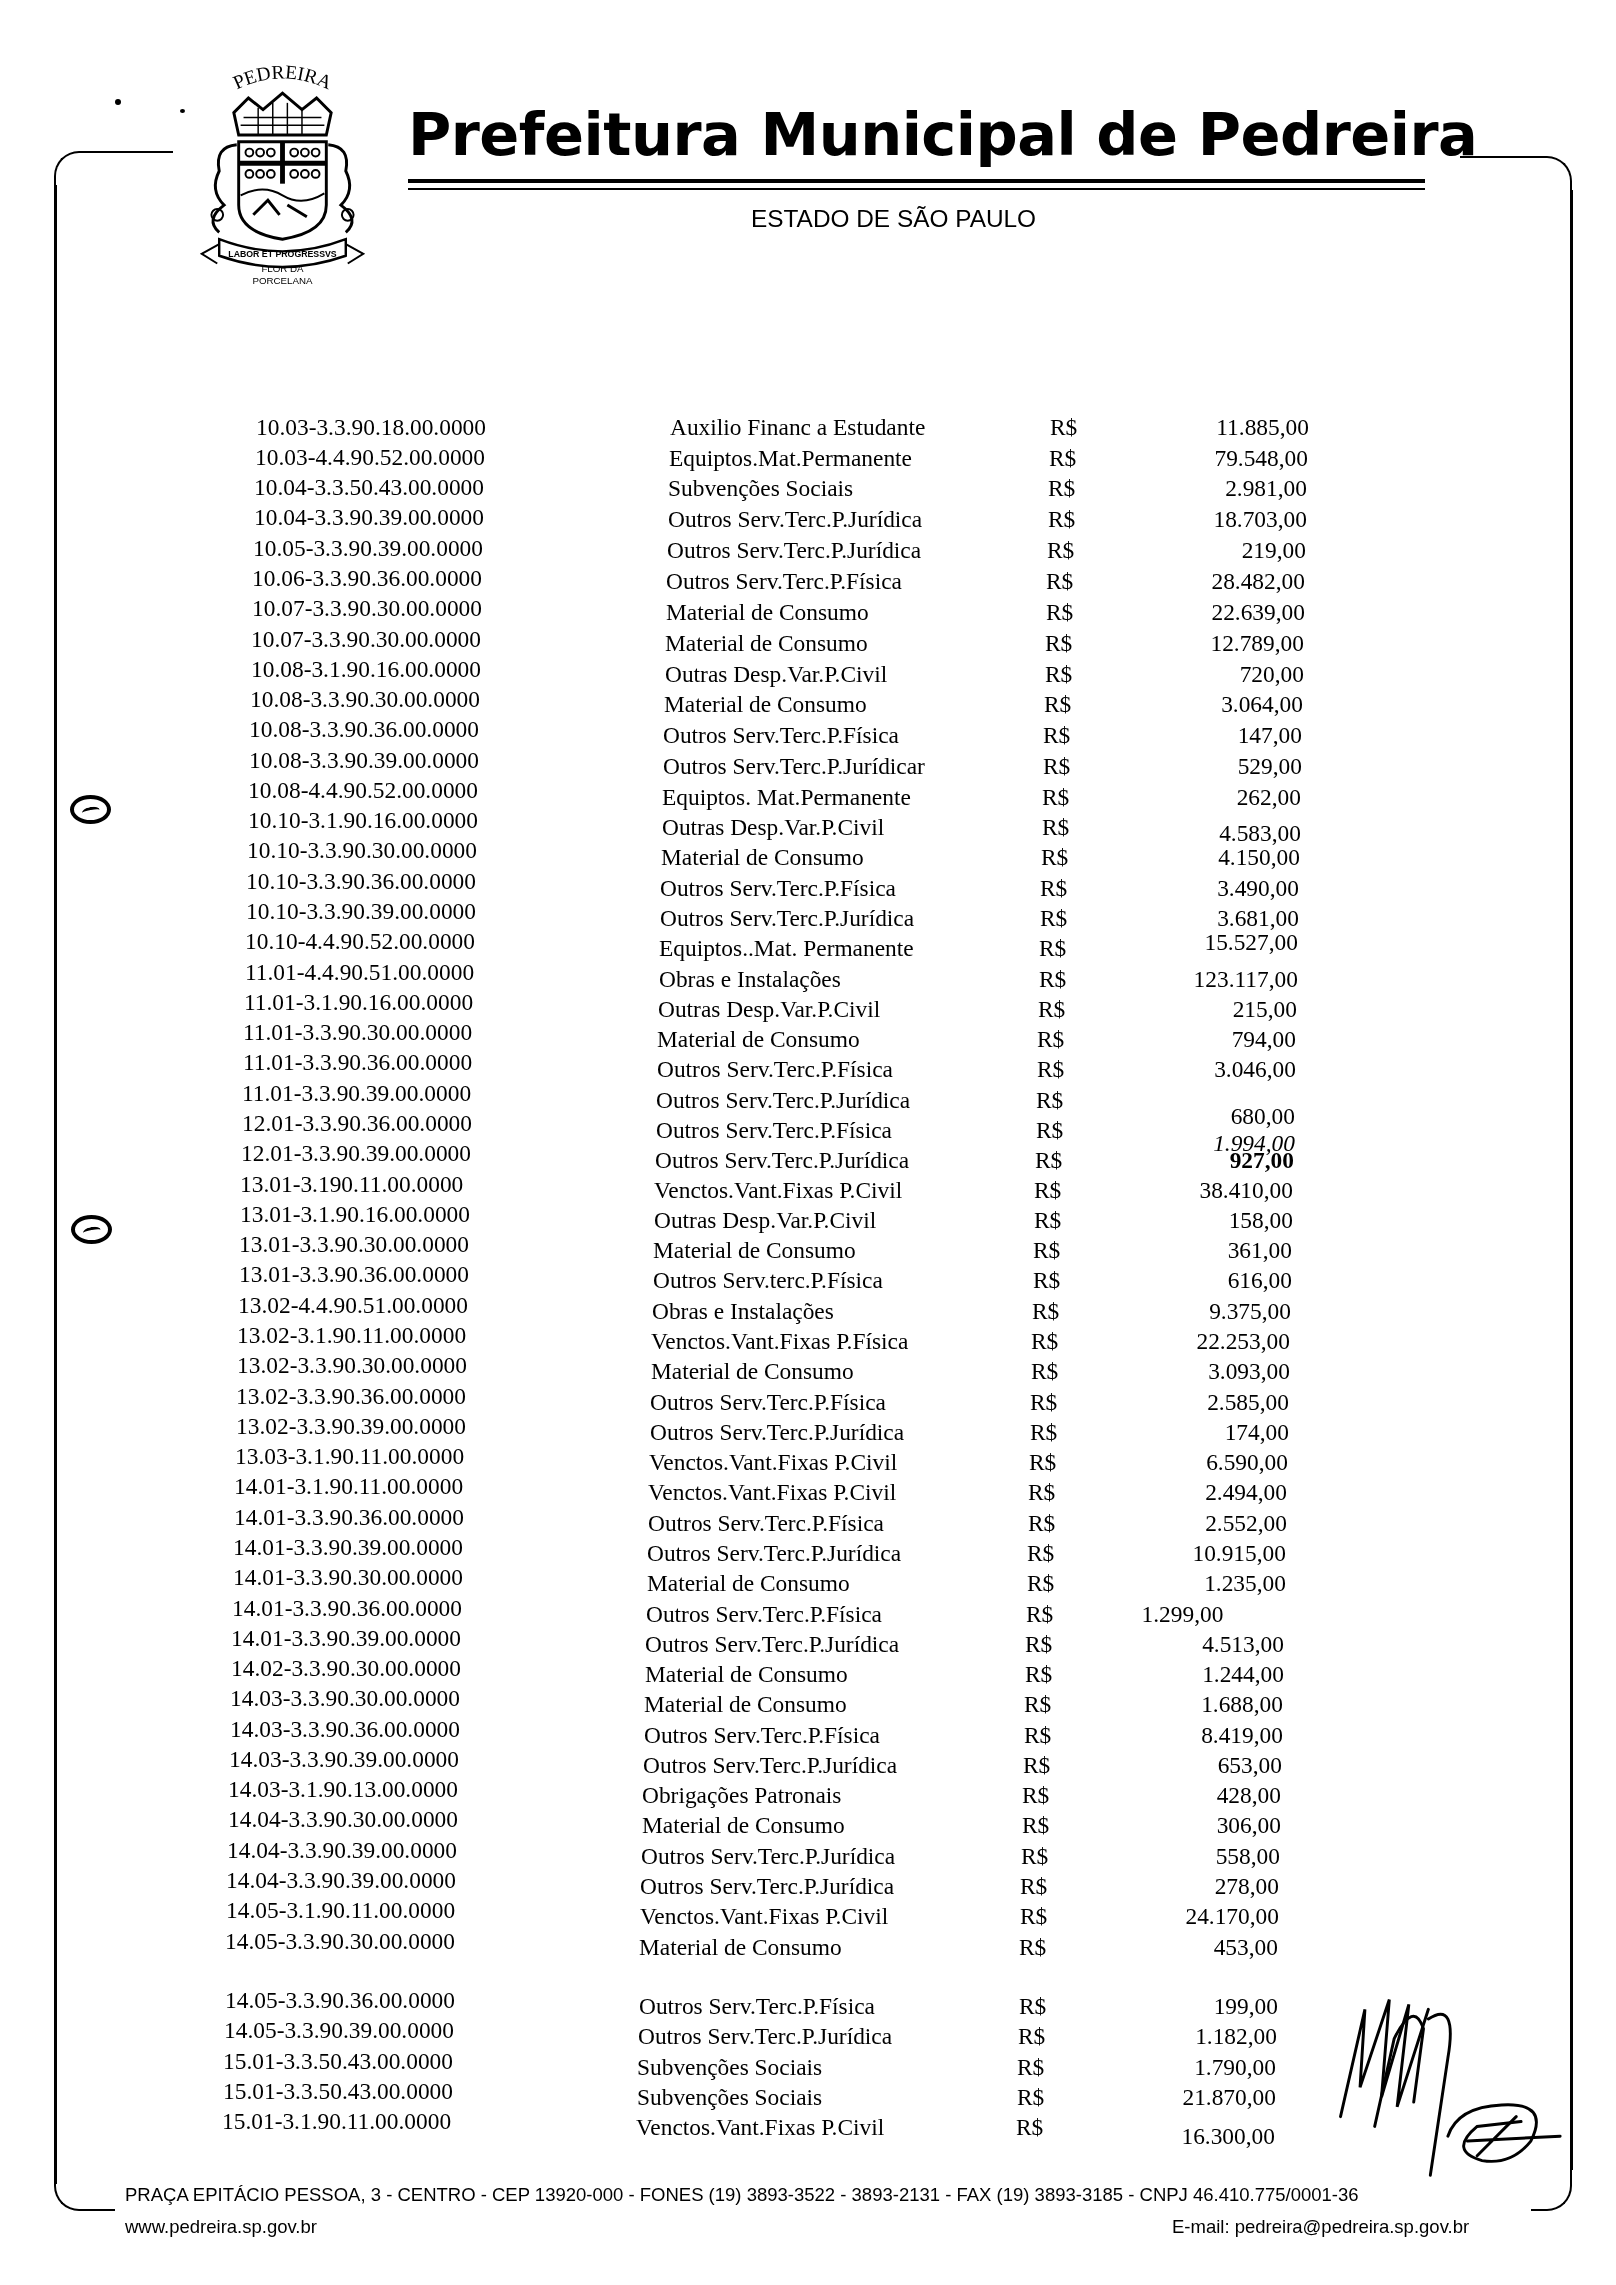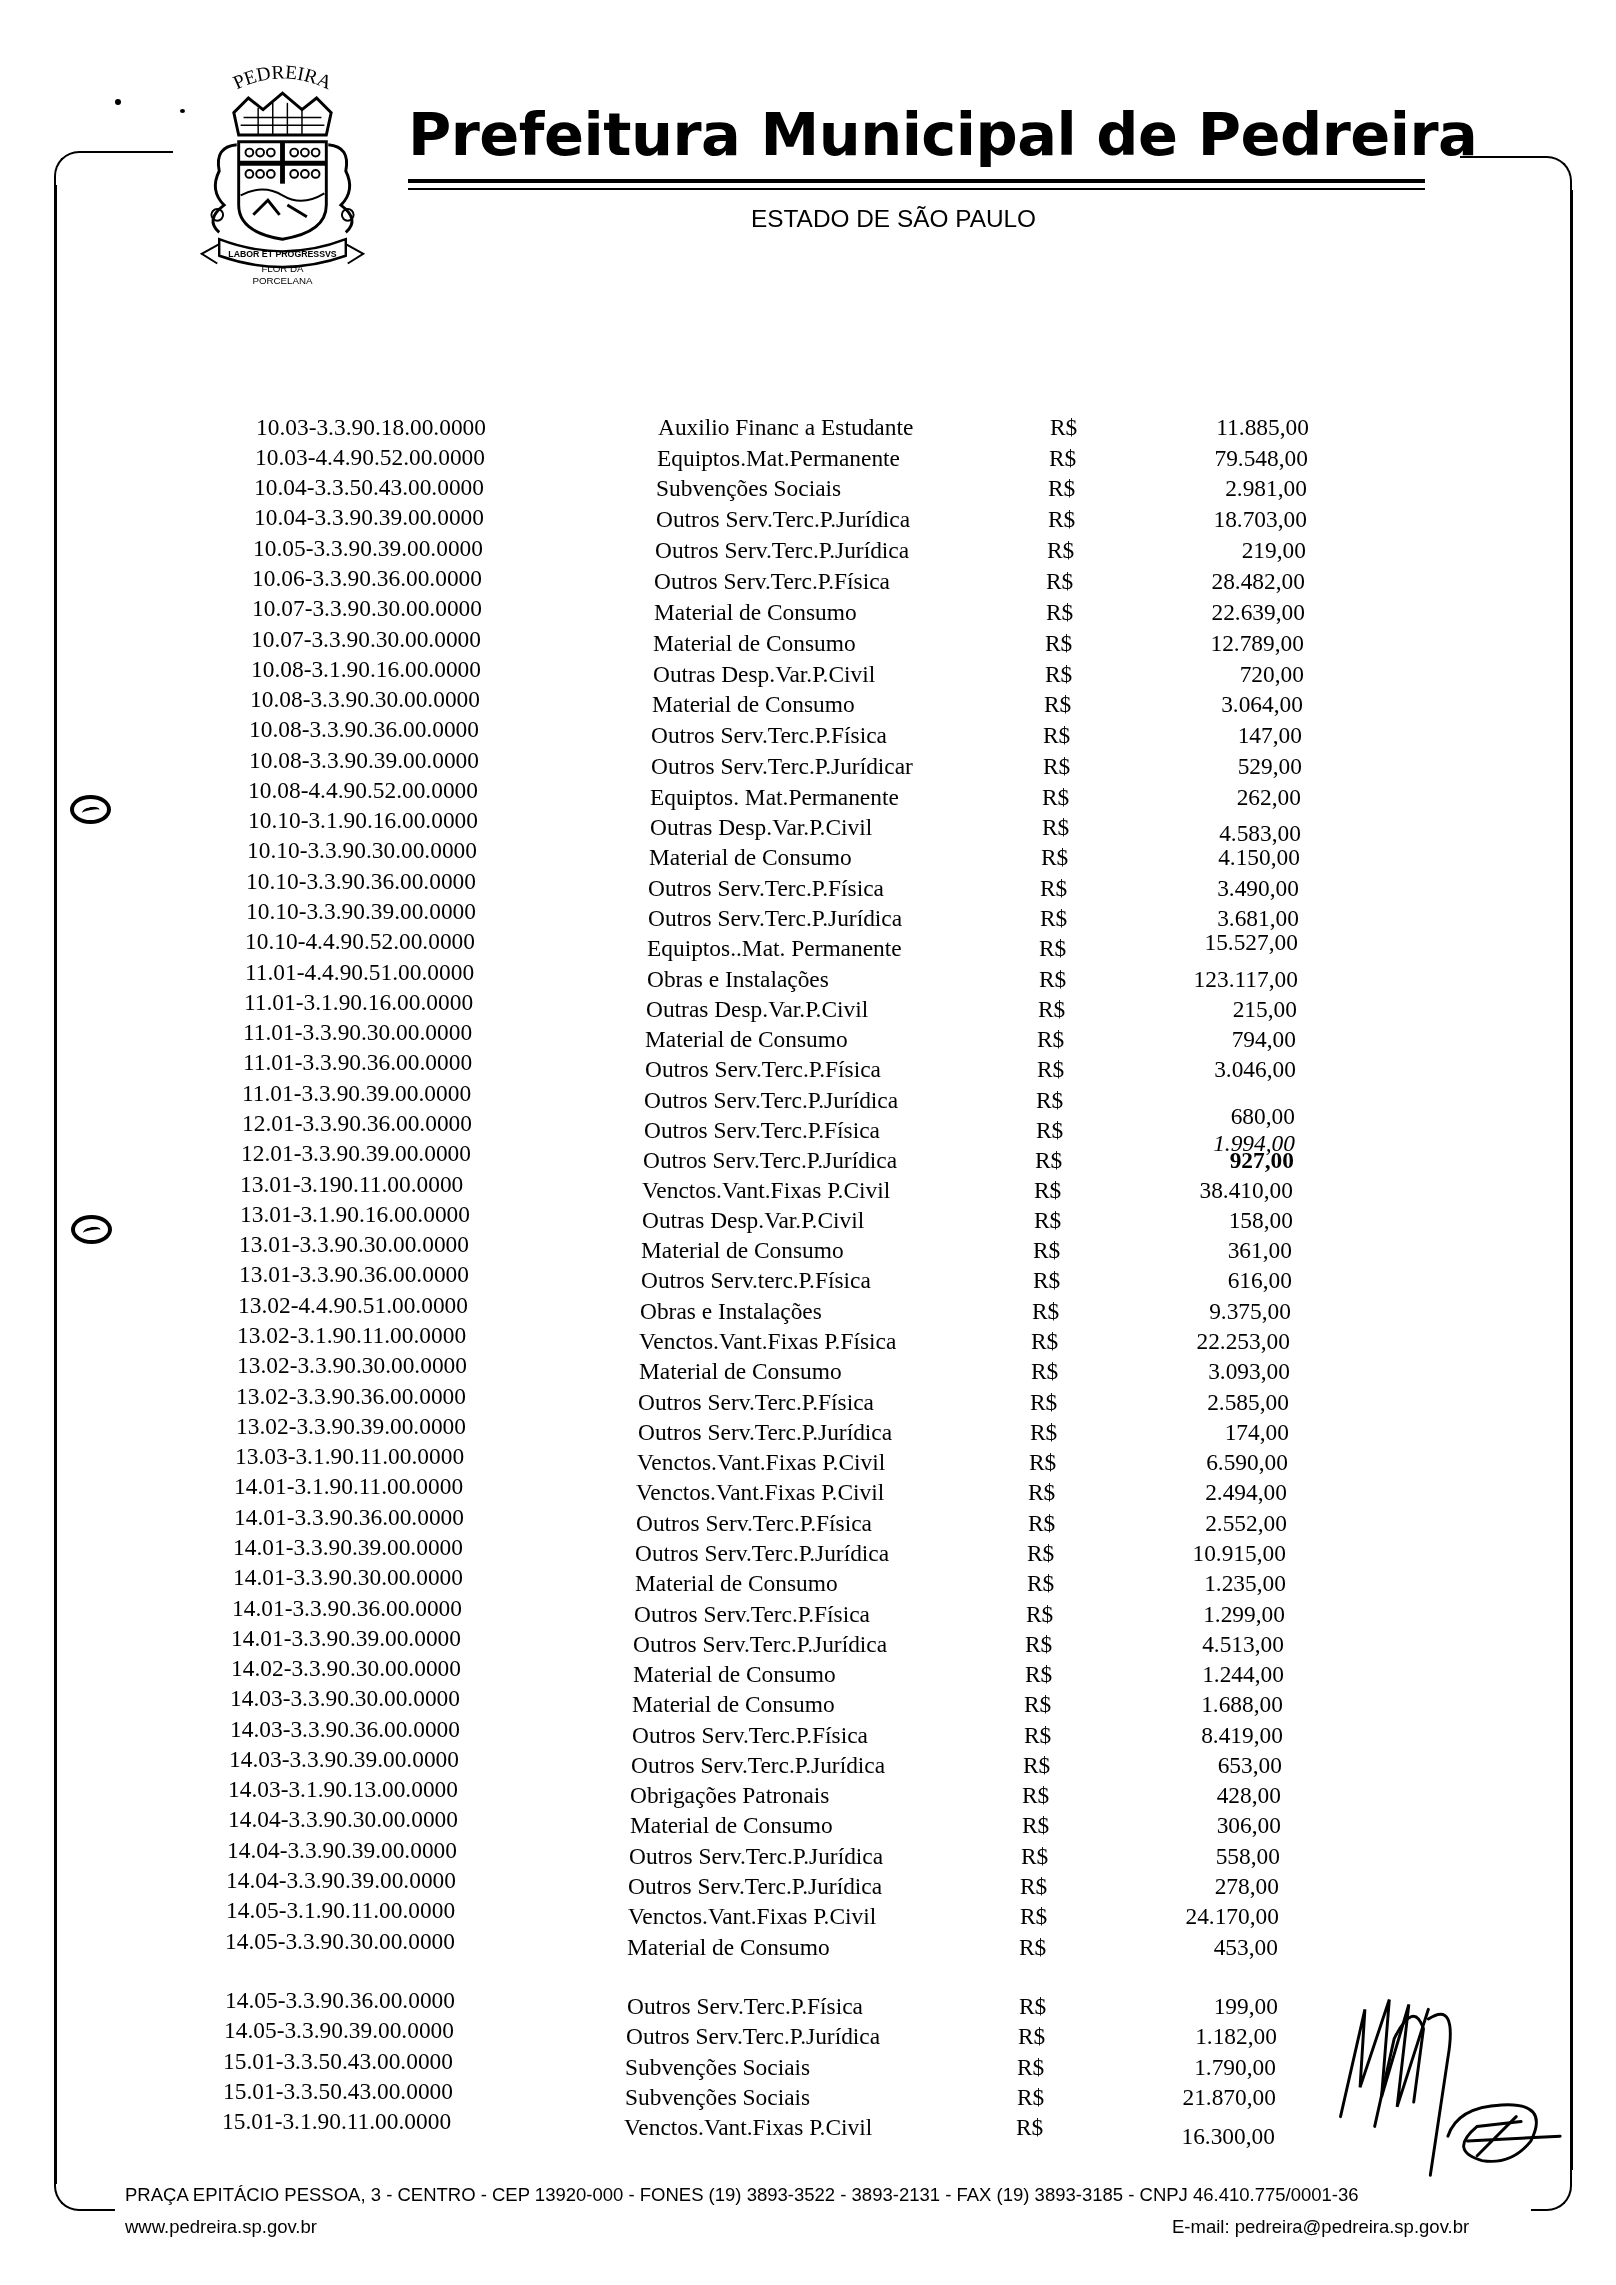--- a/index.html
+++ b/index.html
@@ -16,21 +16,21 @@
 
   .title { position: absolute; left: 408px; top: 105px; font-family: "DejaVu Sans", sans-serif; font-weight: bold; font-size: 59px; letter-spacing: -0.5px; line-height: 1; white-space: nowrap; }
   .title-rule-1 { position: absolute; left: 408px; top: 179px; width: 1017px; height: 3.9px; background: #000; }
   .title-rule-2 { position: absolute; left: 408px; top: 188px; width: 1017px; height: 2px; background: #000; }
   .subtitle { position: absolute; left: 751px; top: 207px; font-family: "Liberation Sans", sans-serif; font-size: 24.4px; line-height: 1; white-space: nowrap; }
 
   .table { position: absolute; left: 0; top: 0; width: 1617px; font-family: "Liberation Serif", serif; font-size: 23.4px; }
   .row { position: absolute; height: 29px; line-height: 29px; white-space: nowrap; }
   .row span { position: absolute; top: 0; }
   .c-code { left: 0; }
-  .c-desc { left: 402px; text-align: center; }
+  .c-desc { left: 414px; text-align: center; }
   .c-cur { left: 794px; }
   .c-val { left: 848px; width: 205px; text-align: right; }
 
   .hole { position: absolute; width: 41px; height: 29px; border: 4.9px solid #000; border-radius: 50%; box-sizing: border-box; }
   .hole::after { content: ""; position: absolute; left: 7.8px; top: 7.8px; width: 17.6px; height: 5.9px; border-top: 3.9px solid #000; border-radius: 50%; transform: rotate(-10deg); }
 
   .signature { position: absolute; left: 1321px; top: 1980px; width: 244px; height: 205px; }
   .signature svg { width: 100%; height: 100%; }
 
   .footer-line { position: absolute; font-family: "Liberation Sans", sans-serif; font-size: 18.5px; line-height: 1; white-space: nowrap; }
@@ -341,21 +341,21 @@
     <div class="row" style="top: 1563px; left: 233px;">
       <span class="c-code">14.01-3.3.90.30.00.0000</span>
       <span class="c-desc" style="top: 5.9px;">Material de Consumo</span>
       <span class="c-cur" style="top: 5.9px;">R$</span>
       <span class="c-val" style="top: 5.9px;">1.235,00</span>
     </div>
     <div class="row" style="top: 1594px; left: 232px;">
       <span class="c-code">14.01-3.3.90.36.00.0000</span>
       <span class="c-desc" style="top: 5.9px;">Outros Serv.Terc.P.Física</span>
       <span class="c-cur" style="top: 5.9px;">R$</span>
-      <span class="c-val" style="top: 5.9px;">1.299,00</span>
+      <span class="c-val" style="top: 5.9px; text-align: center;">1.299,00</span>
     </div>
     <div class="row" style="top: 1624px; left: 231px;">
       <span class="c-code">14.01-3.3.90.39.00.0000</span>
       <span class="c-desc" style="top: 5.9px;">Outros Serv.Terc.P.Jurídica</span>
       <span class="c-cur" style="top: 5.9px;">R$</span>
       <span class="c-val" style="top: 5.9px;">4.513,00</span>
     </div>
     <div class="row" style="top: 1654px; left: 231px;">
       <span class="c-code">14.02-3.3.90.30.00.0000</span>
       <span class="c-desc" style="top: 5.9px;">Material de Consumo</span>

